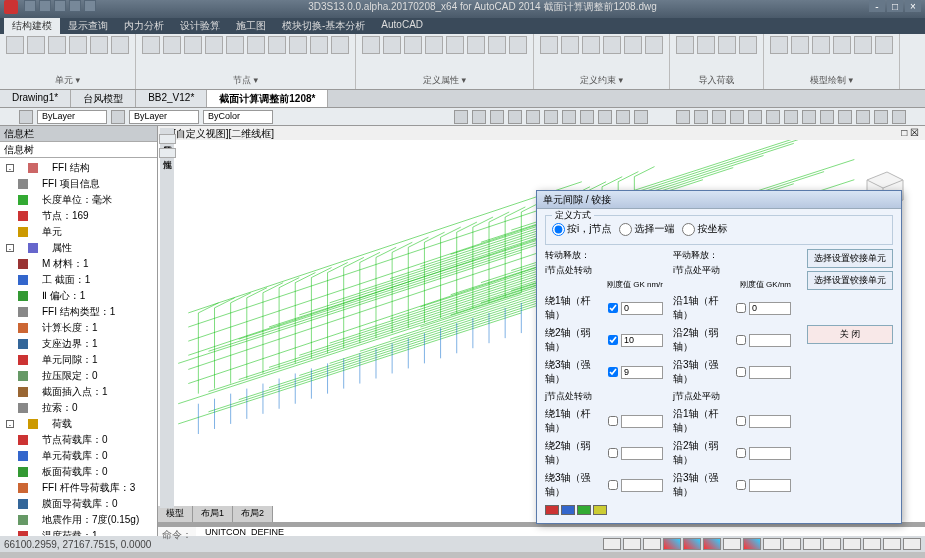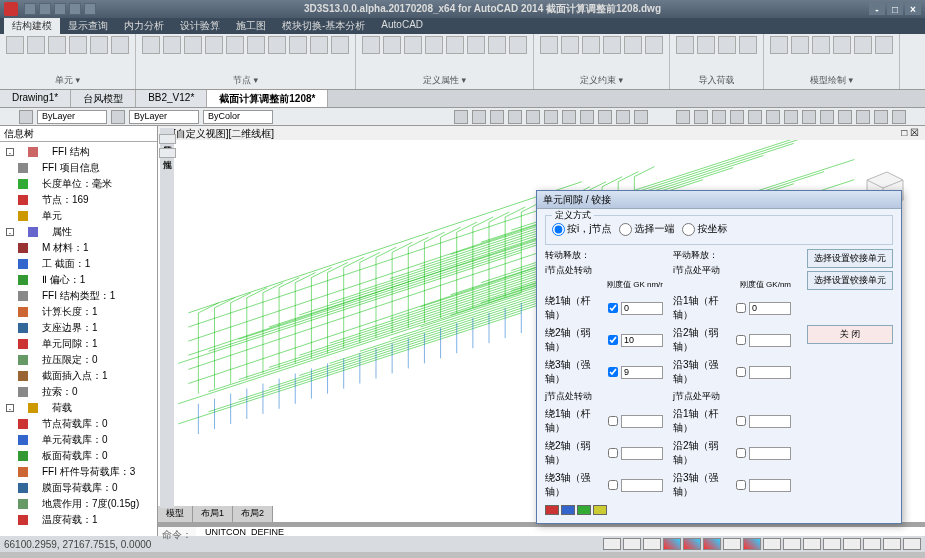--- a/index.html
+++ b/index.html
@@ -1,17 +1,17 @@
 <!DOCTYPE html>
 <html><head>
 <meta charset="utf-8">
 <style>
 * { margin:0; padding:0; box-sizing:border-box; font-family:"Microsoft YaHei",SimSun,sans-serif; font-size:10px; }
 body { width:925px; height:558px; background:#c0c0c0; overflow:hidden; position:relative; }
-.titlebar { height:18px; background:linear-gradient(#6a7a8a,#4a5a6a); color:#fff; display:flex; align-items:center; padding:0 4px;font-weight:bold; }
+.titlebar { height:18px; background:linear-gradient(#6a7a8a,#4a5a6a); color:#fff; display:flex; padding:0 4px; }
 .titlebar .logo { width:14px; height:14px; background:#c33; border-radius:2px; margin-right:6px; }
 .titlebar .qat { display:flex; gap:3px; }
 .titlebar .qat span { width:12px; height:12px; background:#789; border:1px solid #567; }
 .titlebar .title { flex:1; text-align:center; font-size:10px; color:#ddd; }
 .titlebar .wctl { display:flex; gap:2px; }
 .titlebar .wctl span { width:16px; height:12px; background:#678; display:flex; align-items:center; justify-content:center; }
 .ribbon-tabs { height:16px; background:#3a4a5a; display:flex; padding-left:4px; }
 .ribbon-tabs .tab { padding:1px 8px; color:#ddd; font-size:10px; cursor:pointer; }
 .ribbon-tabs .tab.active { background:#e8ecef; color:#333; }
 .ribbon { height:56px; background:#e8ecef; border-bottom:1px solid #999; display:flex; }
@@ -207,20 +207,21 @@
     <span class="ic"></span>
     <span class="ic"></span>
     <span class="ic"></span>
     <span class="ic"></span>
     <span class="ic"></span>
     <span class="ic"></span>
 </div>
 
 <div class="main">
   <div class="sidebar">
+    <div class="sidebar-title">信息栏</div>
     <div class="sidebar-title" style="background:#fff">信息树</div>
     <div class="tree" id="tree">
         <div class="tree-node l1">
           <span class="tg">-</span>
           <span class="ic" style="background: rgb(204, 102, 102);"></span>
           <span>FFI 结构</span>
         </div>
         <div class="tree-node l2">
           <span class="ic" style="background: rgb(136, 136, 136);"></span>
           <span>FFI 项目信息</span>

